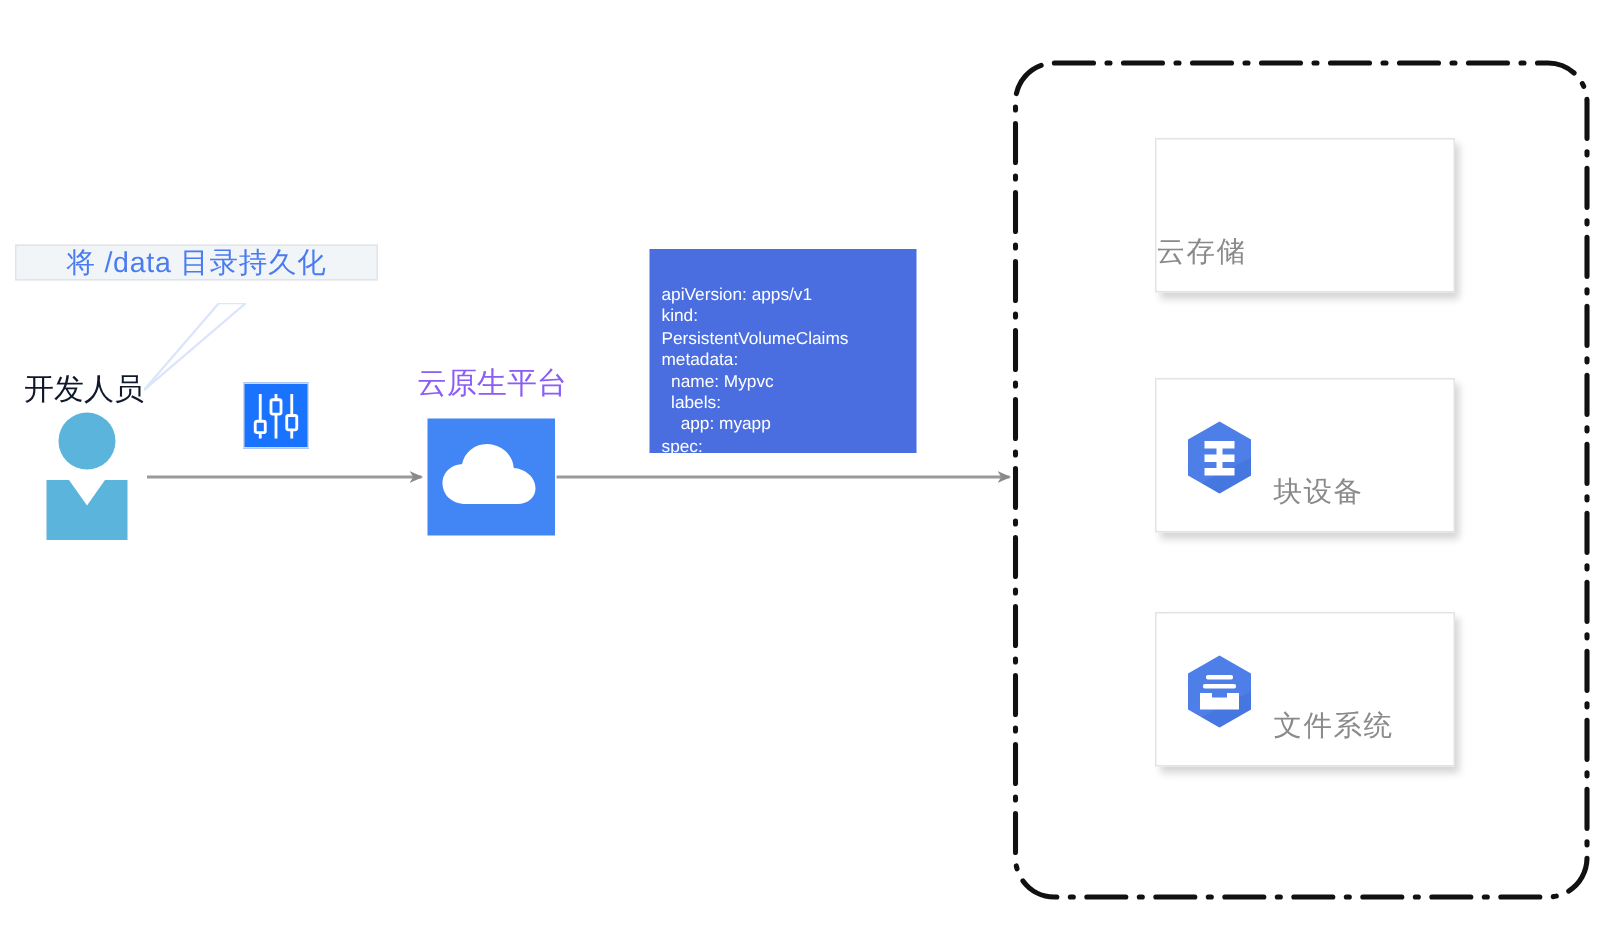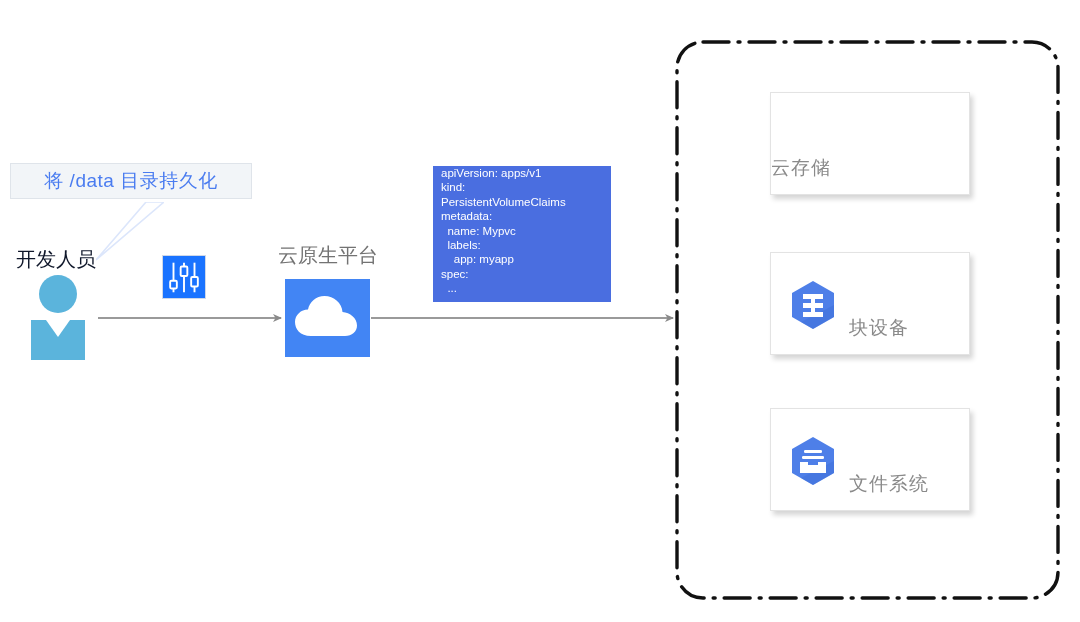--- a/index.html
+++ b/index.html
@@ -17,21 +17,21 @@
     background: #ffffff;
     overflow: hidden;
   }
 
   
   .callout {
     position: absolute;
     left: 10px;
     top: 163px;
     width: 242px;
-    height: 36px;
+    height: 24px;
     background: #f2f5f8;
     border: 1px solid #dfe4ea;
     box-sizing: border-box;
     display: flex;
     align-items: center;
     justify-content: center;
   }
   .callout-text {
     color: #4a7cf0;
     font-size: 19px;
@@ -75,41 +75,41 @@
     border: 1px solid #cfd8e8;
     box-sizing: border-box;
   }
 
   
   .cloud-label {
     position: absolute;
     left: 278px;
     top: 242px;
     font-size: 20px;
-    color: #737373;
+    color: #8b5cf6;
     white-space: nowrap;
   }
   .cloud-box {
     position: absolute;
     left: 285px;
     top: 279px;
     width: 85px;
     height: 78px;
     background: #4285f4;
   }
 
   
   .yaml-box {
     position: absolute;
     left: 433px;
     top: 166px;
     width: 178px;
     height: 136px;
     background: #4a6ee0;
-    padding: 0 0 0 8px;
+    padding: 24px 0 0 8px;
     box-sizing: border-box;
   }
   .yaml-box pre {
     margin: 0;
     color: #ffffff;
     font-family: "Liberation Sans", "DejaVu Sans", sans-serif;
     font-size: 11.5px;
     line-height: 14.4px;
     white-space: pre;
   }

